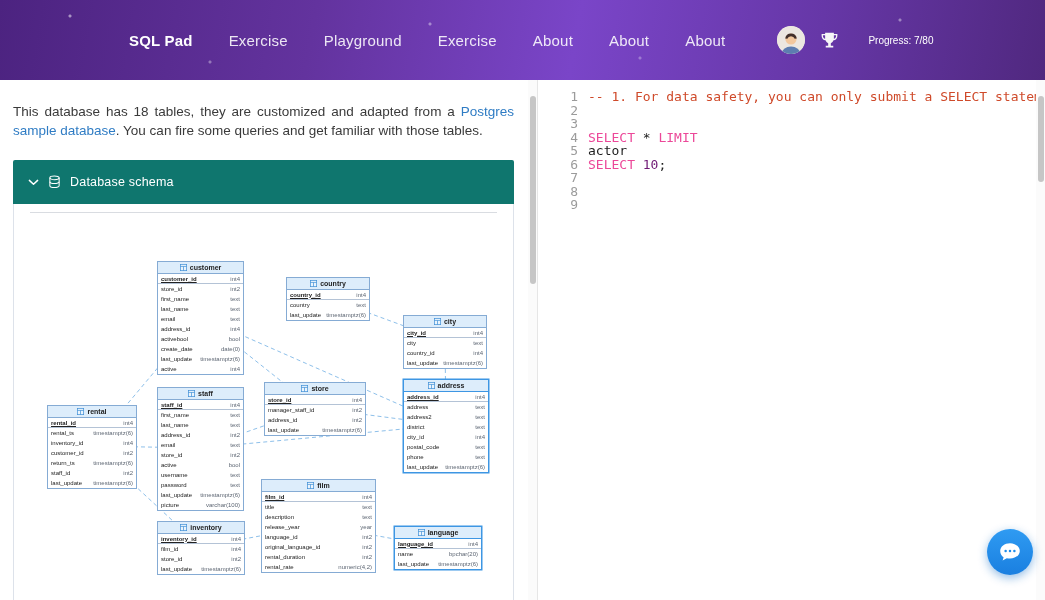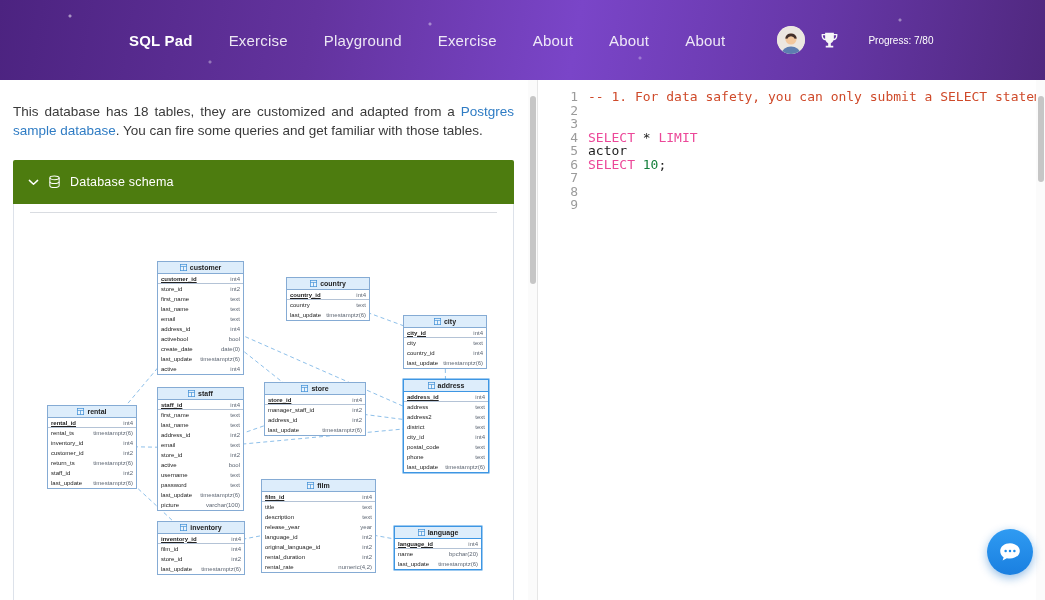--- a/index.html
+++ b/index.html
@@ -19,21 +19,21 @@
   .avatar{width:28px;height:28px;margin-left:52px;border-radius:50%;overflow:hidden;flex:none;cursor:pointer;background:#ece7e0}
   .trophy{margin-left:14px;display:flex;cursor:pointer}
   .progress{margin-left:28px;font-size:10px;color:#fff;white-space:nowrap}
   
   .main{display:flex;height:520px}
   .left-panel{width:538px;flex:none;position:relative;padding:16px 17px 0 13px;border-right:1px solid #e6e6e6;overflow:hidden}
   .intro{margin-top:6px;width:501px;font-size:13.5px;line-height:19px;color:#3a3a3a;text-align:justify}
   .link{color:#2f7cc4;text-decoration:none;cursor:pointer}
   
   .schema{margin-top:20px;width:501px}
-  .schema-hd{height:44px;background:#4d7c0f;display:flex;align-items:center;padding:0 15px;gap:9px;border-radius:2px 2px 0 0;cursor:pointer}
+  .schema-hd{height:44px;background:#0f766e;display:flex;align-items:center;padding:0 15px;gap:9px;border-radius:2px 2px 0 0;cursor:pointer}
   .schema-title{color:#fff;font-size:12.5px;font-weight:500;letter-spacing:.2px}
   .chev{width:11px;height:7px;flex:none}
   .db{width:13px;height:14px;flex:none}
   .schema-body{position:relative;height:450px;background:#fff;border:1px solid #dde2ea;border-top:none;overflow:hidden}
   .hairline{position:absolute;top:8px;left:16px;right:16px;height:1px;background:#d9dce1}
   .diagram{position:absolute;left:0;top:0;right:0;bottom:0}
   .relations{position:absolute;left:0;top:0}
   .relations line{stroke:#8ec0ea;stroke-width:1;stroke-dasharray:4 3}
   .tbl{position:absolute;background:#fff;border:1px solid #85abd4}
   .tbl.hl{border-color:#3d96e3;box-shadow:0 0 0 .5px #3d96e3}
@@ -53,21 +53,21 @@
   .vscroll.rgt{right:0}
   .vscroll.rgt .thumb{top:16px;height:86px}
   
   .right-panel{flex:1;position:relative;background:#fff;overflow:hidden}
   .editor{display:flex;padding-top:10px;font-family:"DejaVu Sans Mono","Liberation Mono",monospace;font-size:13px;line-height:13.5px;cursor:text}
   .gutter{width:50px;flex:none;text-align:right;padding-right:10px;color:#9b9b9b}
   .code{flex:1;overflow:hidden;color:#1d1d1d}
   .ln,.cl{height:13.5px;white-space:pre}
   .tk-comment{color:#cf4a2a}
   .tk-keyword{color:#ec4899}
-  .tk-number{color:#15803d}
+  .tk-number{color:#701a75}
   .tk-plain{color:#1d1d1d}
   
   .chat-btn{position:absolute;right:12px;bottom:25px;width:46px;height:46px;border-radius:50%;
     background:linear-gradient(180deg,#2f9bf2,#1a7fe0);display:flex;align-items:center;justify-content:center;
     cursor:pointer;box-shadow:0 3px 10px rgba(20,110,200,.45)}
 </style>
 </head>
 <body>
 
 <div class="header">

